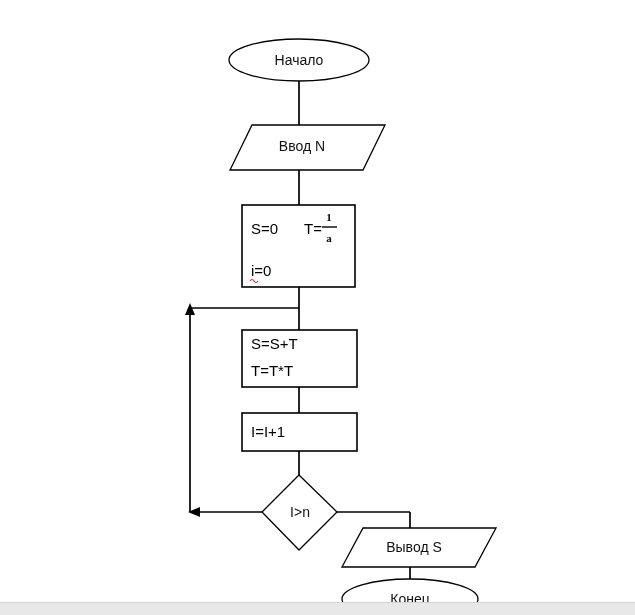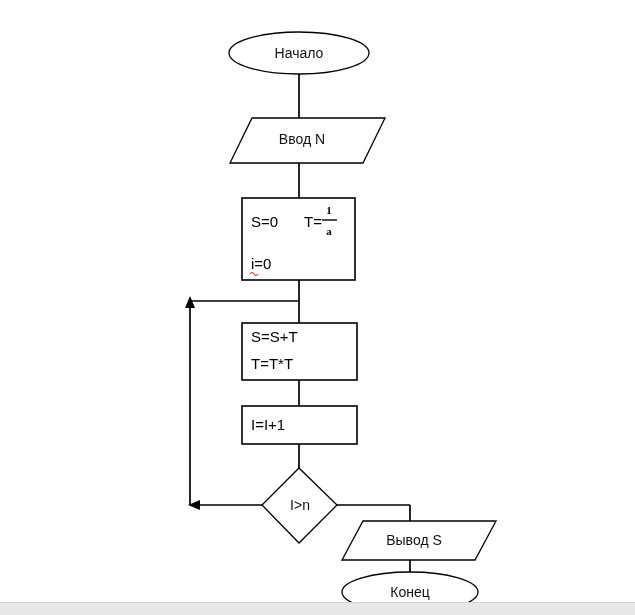--- a/index.html
+++ b/index.html
@@ -11,21 +11,21 @@
   body {
     width: 635px;
     height: 615px;
     position: relative;
     overflow: hidden;
     font-family: "Liberation Sans", sans-serif;
   }
   #canvas-wrap {
     position: absolute;
     left: 0;
-    top: 8px;
+    top: 15px;
     width: 635px;
     height: 491px;
     background: #ffffff;
   }
   svg#flowchart {
     display: block;
     width: 635px;
     height: 615px;
   }
   .shape-outline {

